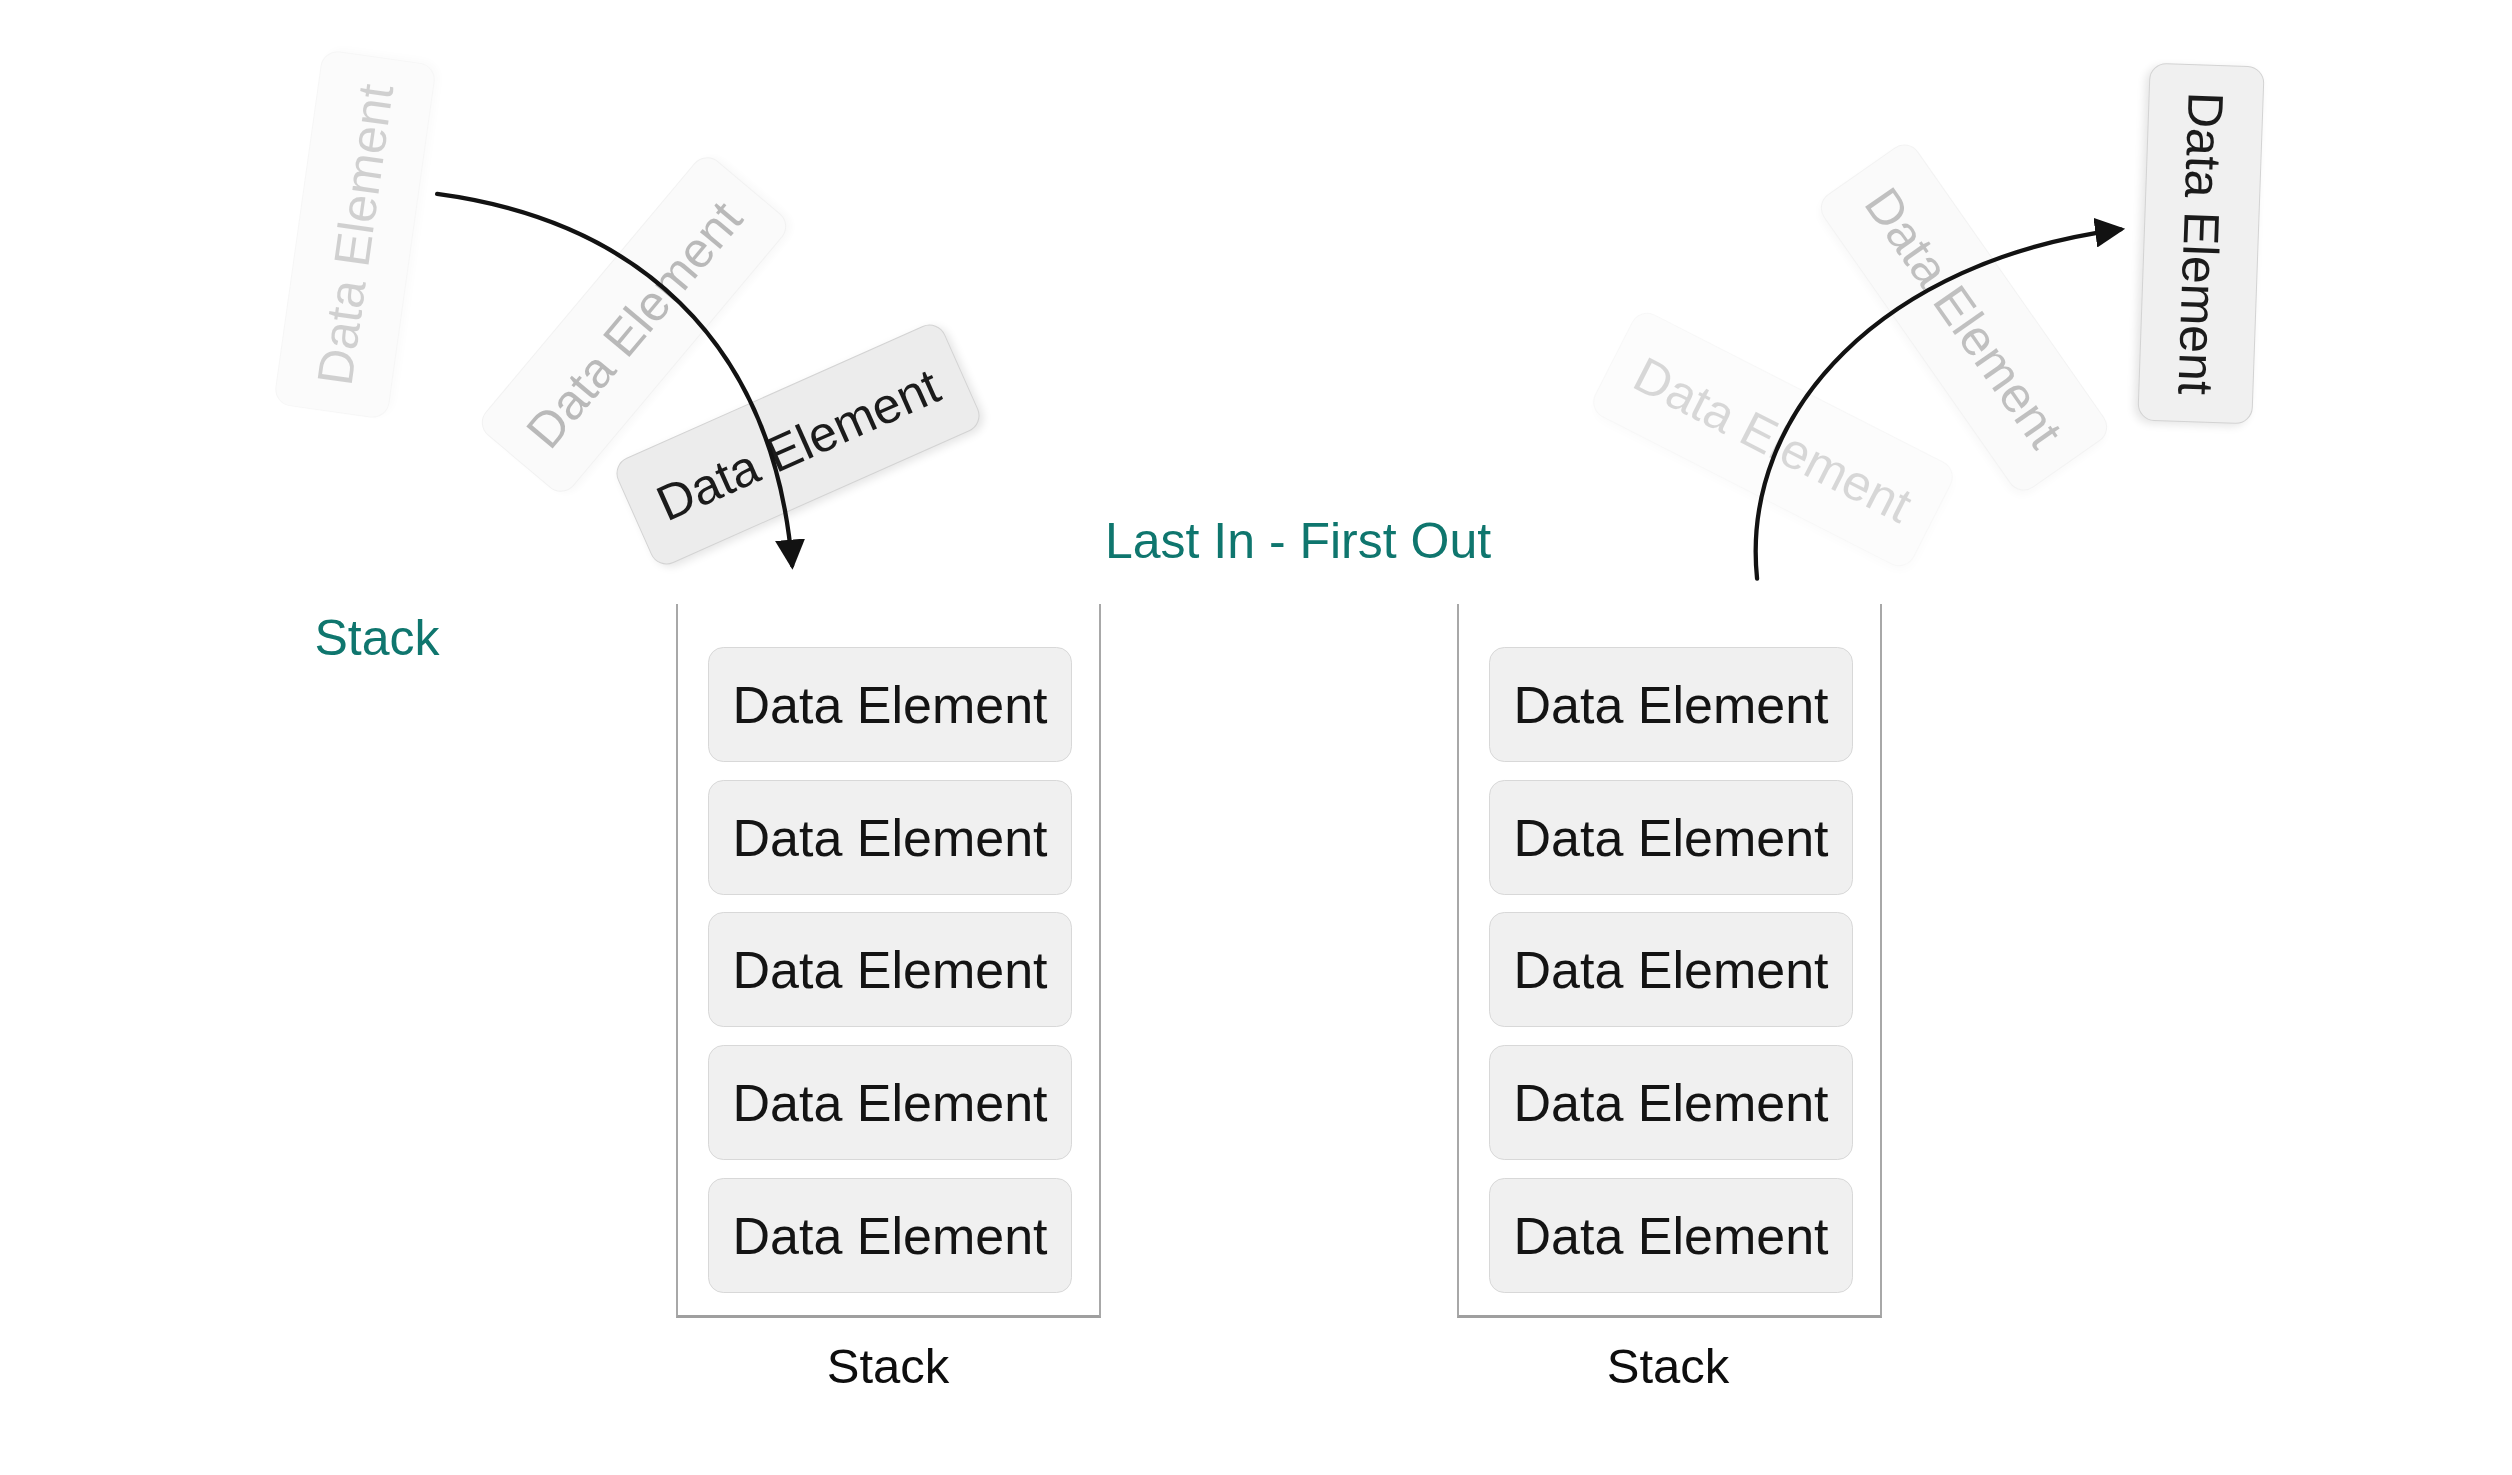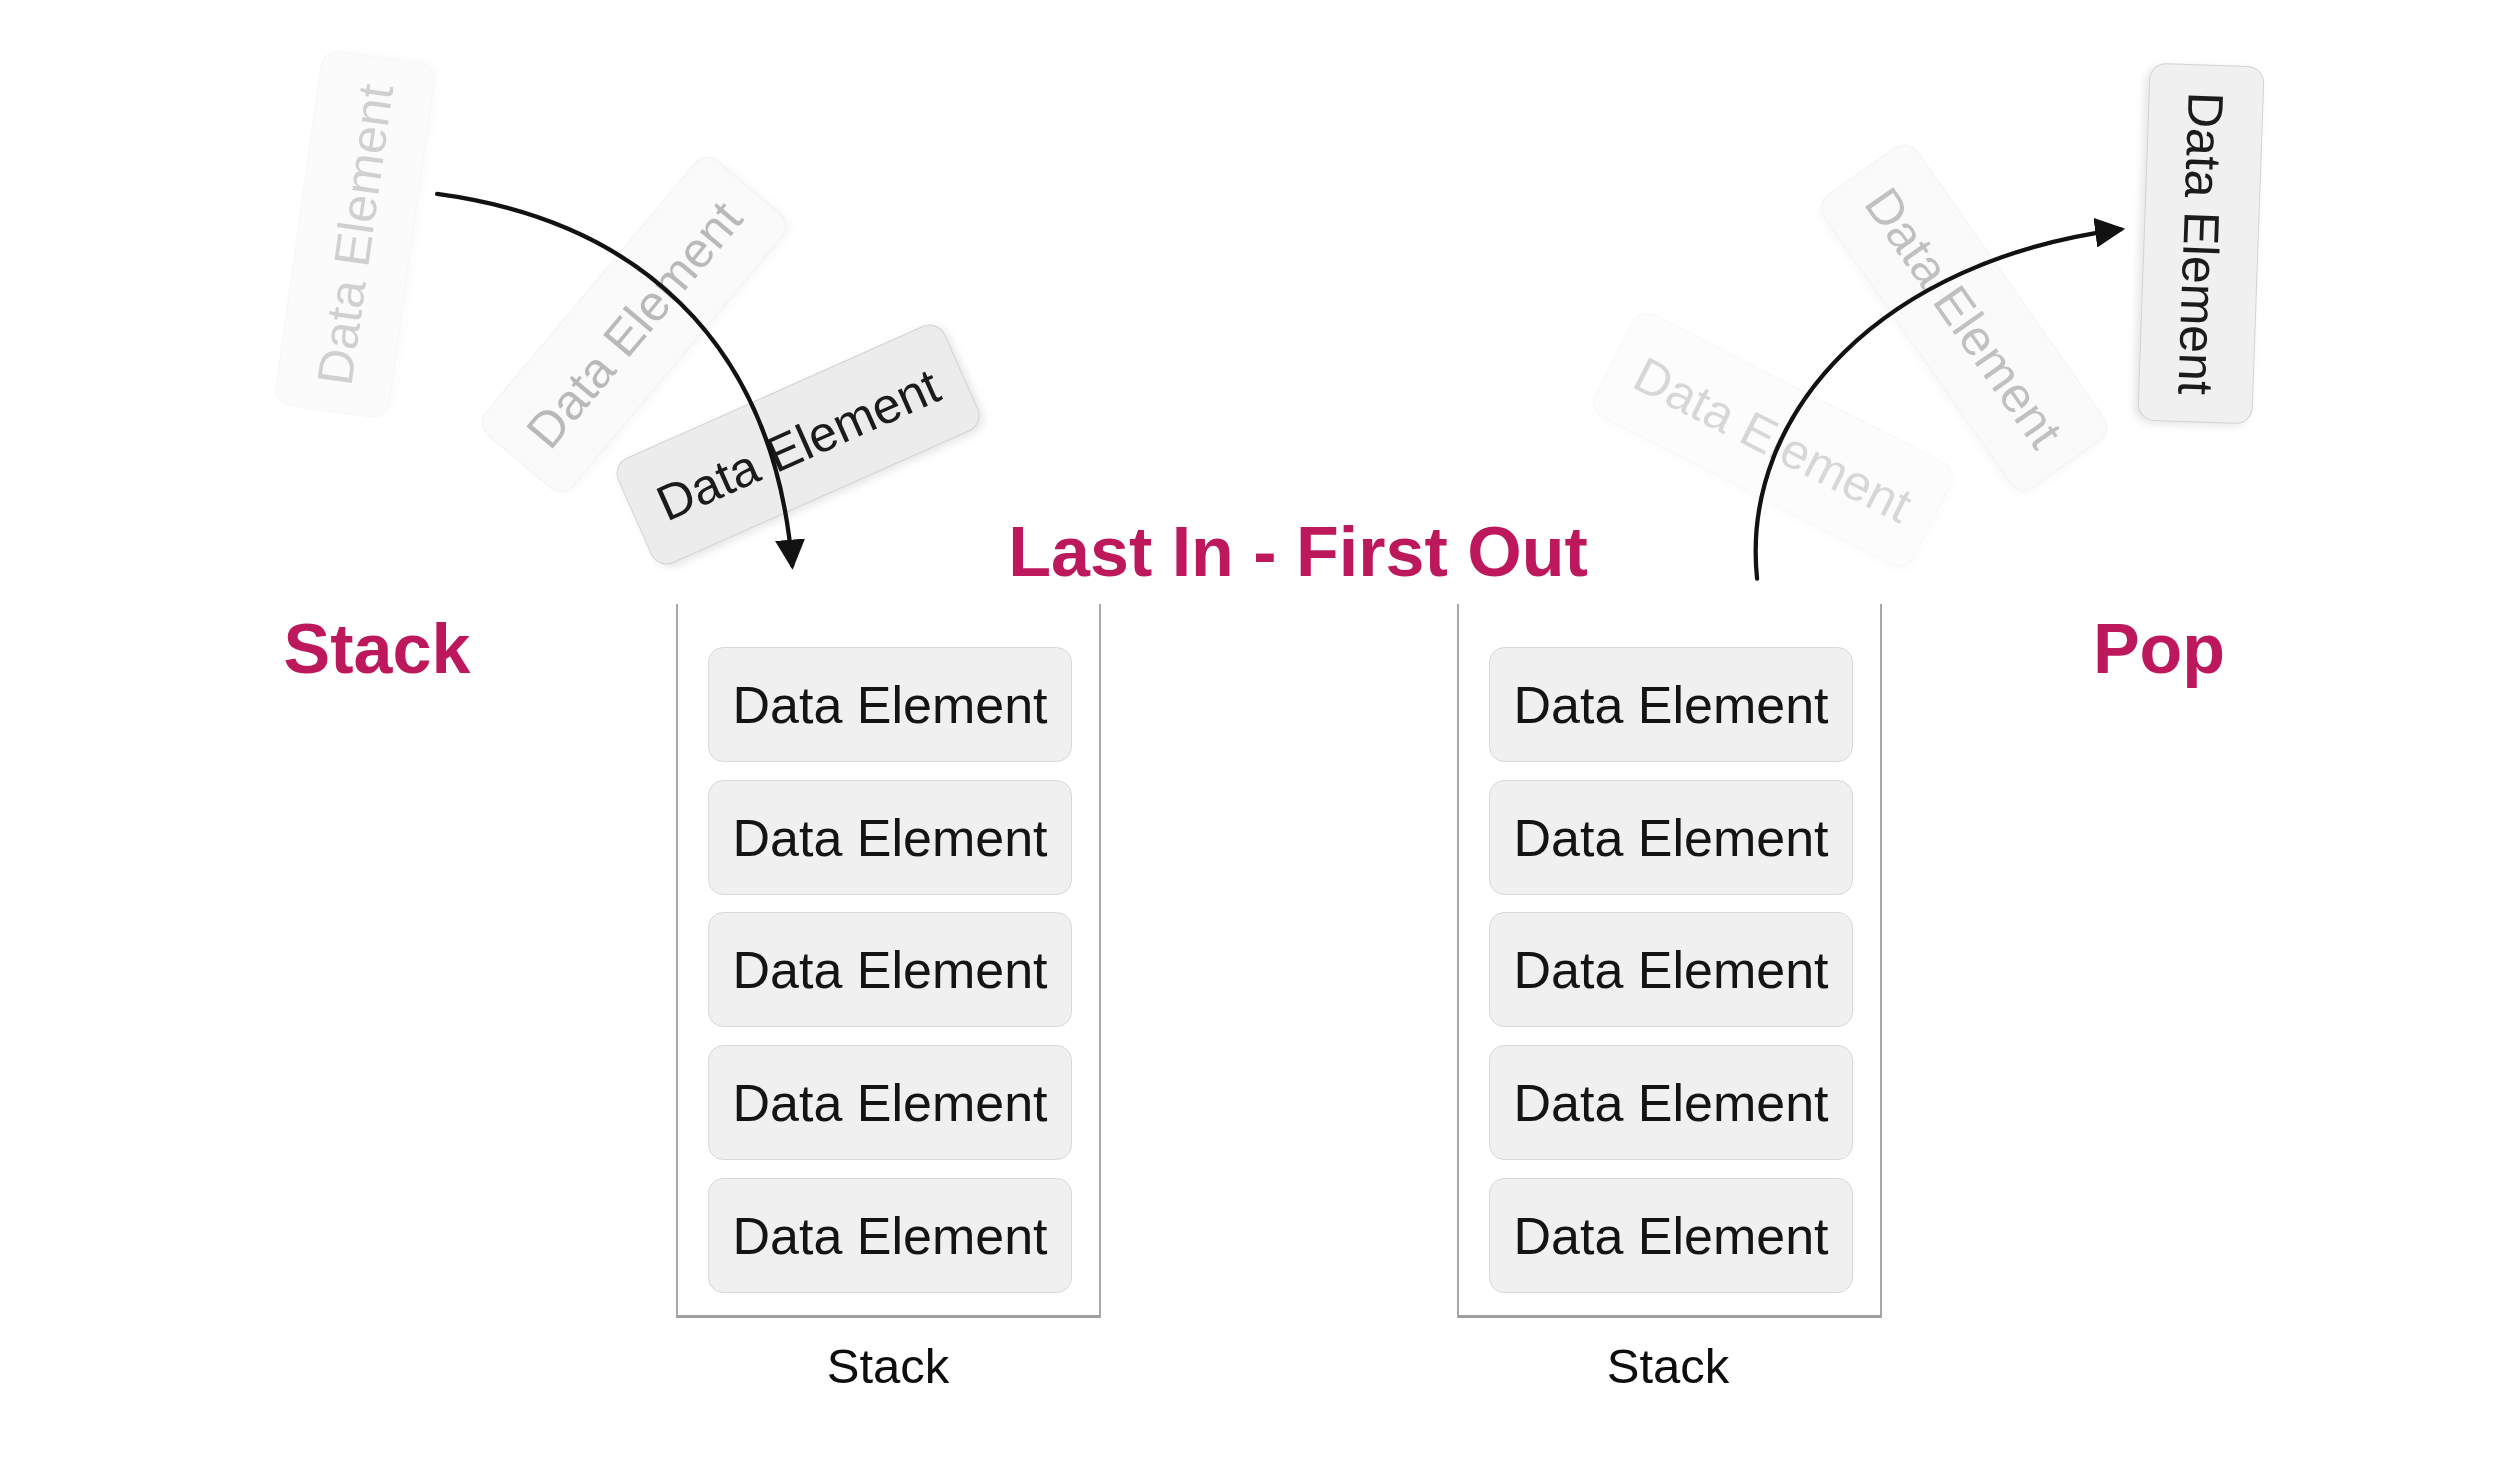--- a/index.html
+++ b/index.html
@@ -15,26 +15,25 @@
   .canvas{
     position:relative;
     width:2512px;height:1476px;
     background:var(--bg);
     overflow:hidden;
     font-family:"Liberation Sans","DejaVu Sans",sans-serif;
     color:var(--text);
   }
   .big-label{
     position:absolute;
-    font-size:70px;
+    font-size:50px;
     line-height:1.1;
     text-align:center;
-    color:#be185d;
+    color:#0f766e;
     white-space:nowrap;
-    font-weight:bold;
   }
   .stack-caption{
     position:absolute;
     font-size:49px;
     line-height:1.1;
     text-align:center;
     color:#0e0e0e;
     white-space:nowrap;
   }
   .stack-container{
@@ -87,21 +86,20 @@
   }
 </style>
 </head>
 <body>
 
 <div class="canvas">
 
   <div class="big-label" style="left:859px;top:514px;width:878px;">Last In - First Out</div>
 
   <div class="big-label" style="left:253px;top:611px;width:248px;">Stack</div>
-  <div class="big-label" style="left:2035px;top:611px;width:248px;">Pop</div>
 
   <div class="float-box fb-l1">
     <span>Data Element</span>
   </div>
   <div class="float-box fb-l2">
     <span>Data Element</span>
   </div>
   <div class="float-box fb-l3 solid">
     <span>Data Element</span>
   </div>

